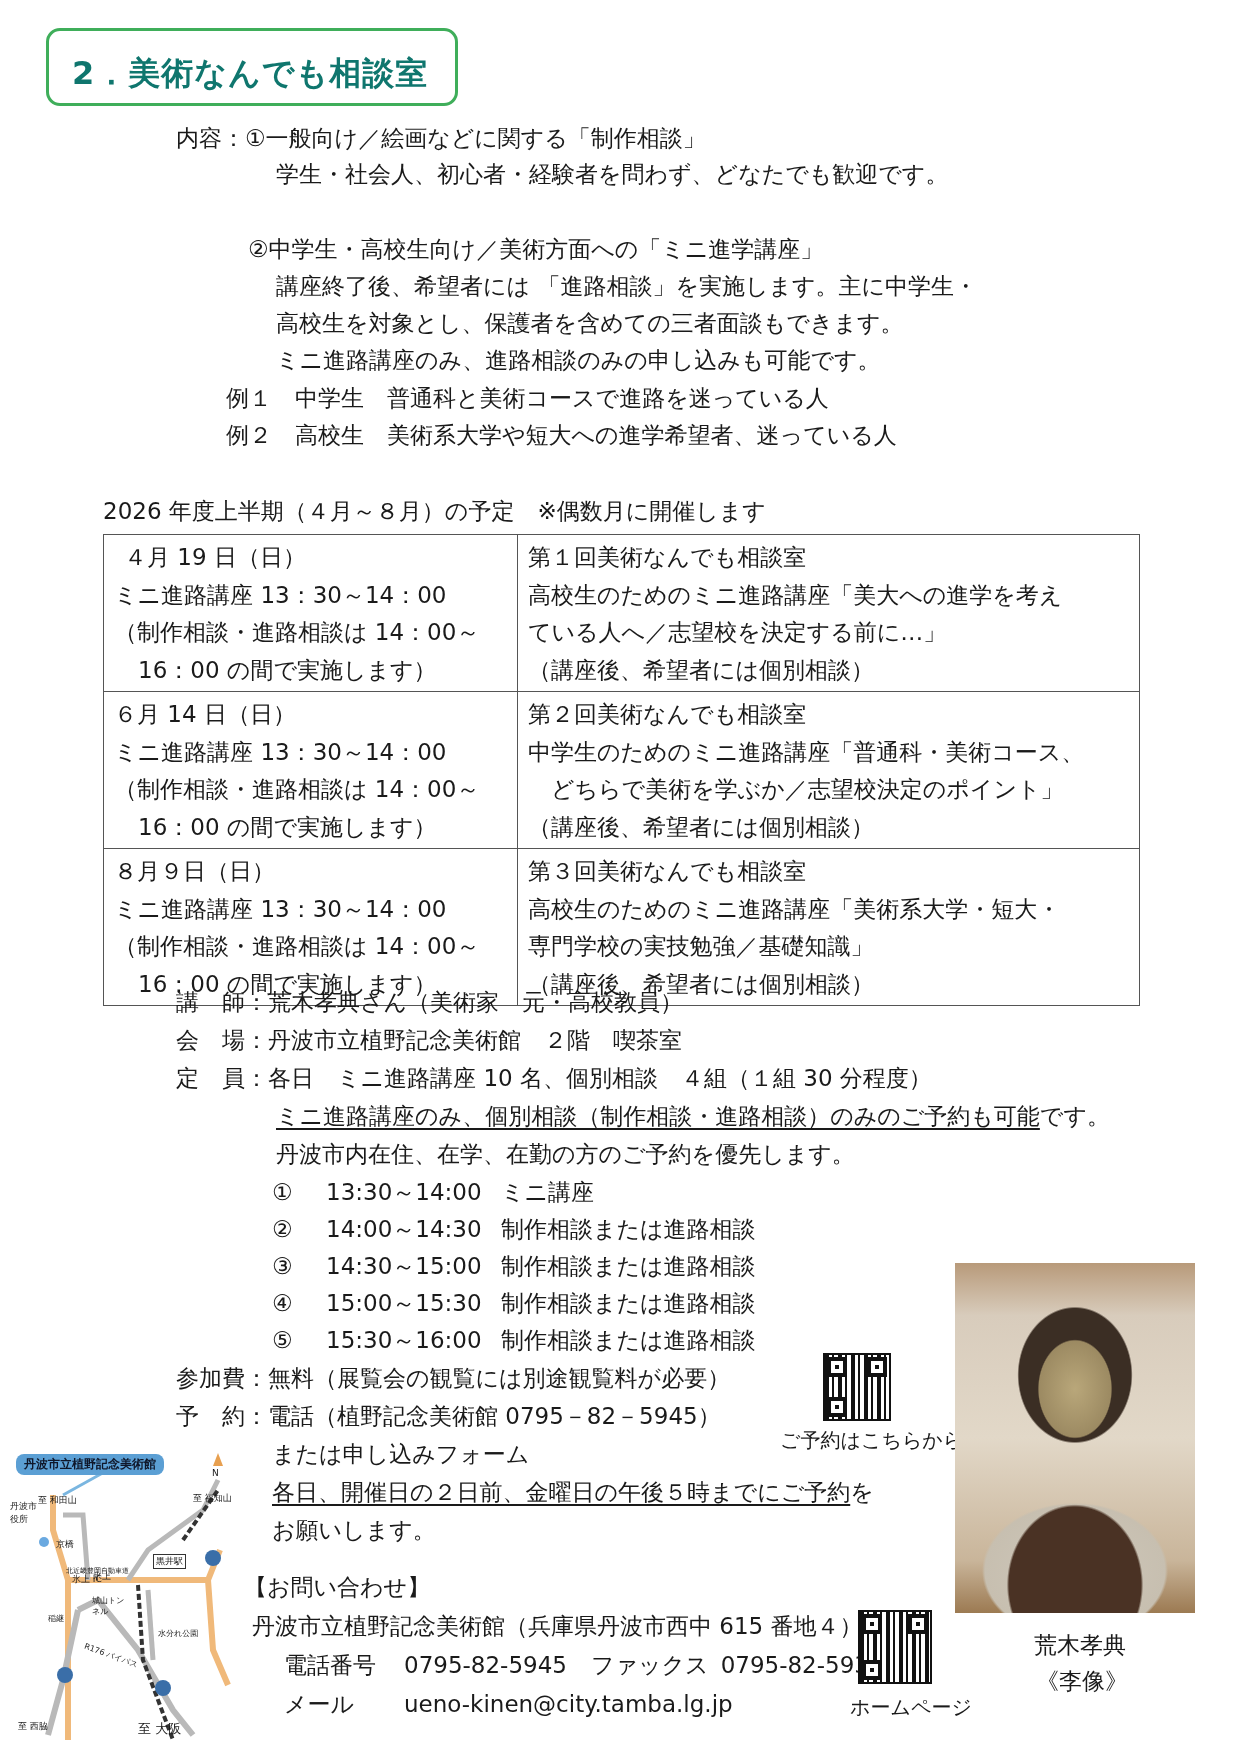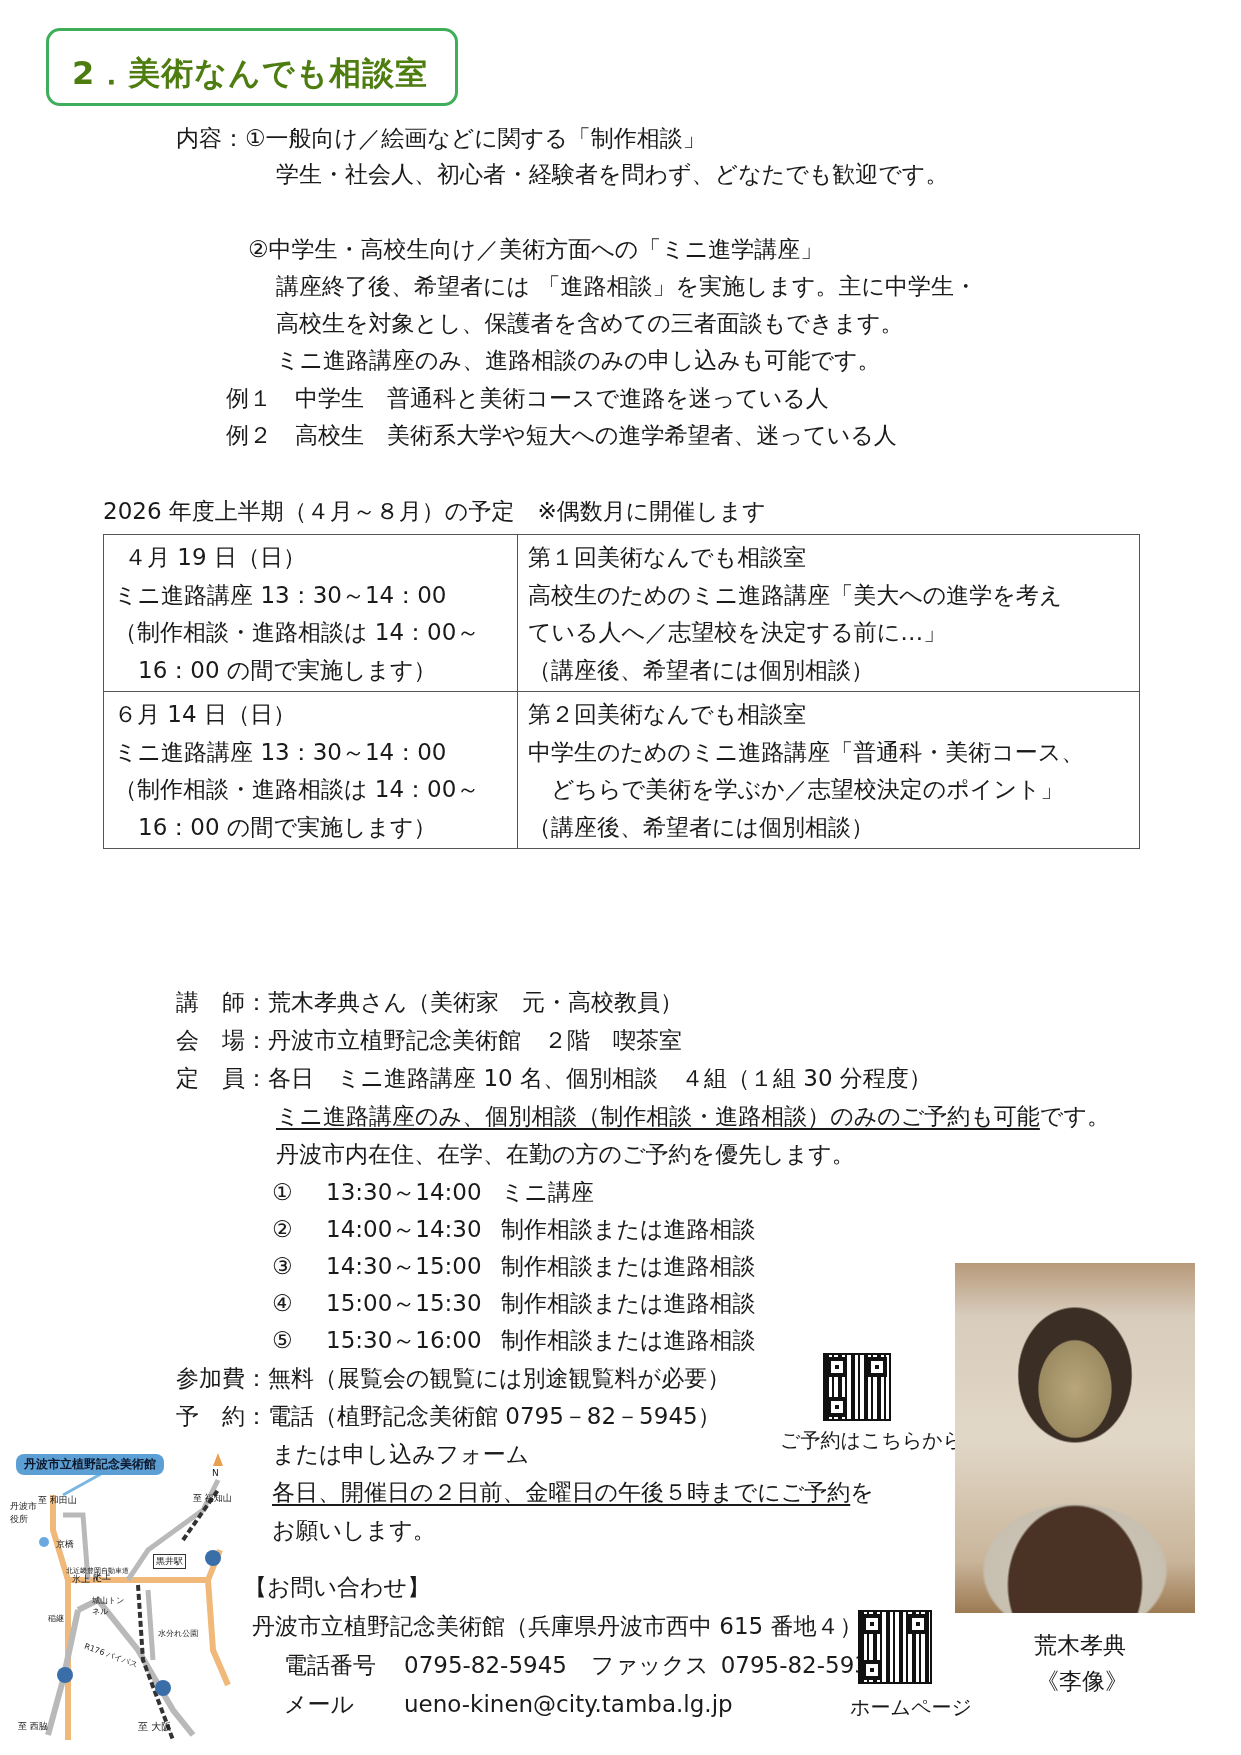--- a/index.html
+++ b/index.html
@@ -4,21 +4,21 @@
   <style>
     * { box-sizing: border-box; margin: 0; padding: 0; }
     html, body { width: 1241px; height: 1755px; background: #ffffff; }
     body { position: relative; font-family: "DejaVu Sans", sans-serif; color: #1a1a1a; overflow: hidden; }
     .abs { position: absolute; }
     .title-box {
       position: absolute; left: 46px; top: 28px; width: 412px; height: 78px;
       border: 3px solid #3fae5a; border-radius: 14px;
     }
     .title-text {
-      position: absolute; left: 72px; top: 52px; font-size: 32px; color: #4d7c0f;
+      position: absolute; left: 72px; top: 52px; font-size: 32px; color: #0f766e;
       font-weight: bold; letter-spacing: 1px; white-space: nowrap;
     }
     .line { position: absolute; font-size: 23px; white-space: nowrap; line-height: 30px; }
     .small { font-size: 20px; }
     .ul { text-decoration: underline; text-decoration-thickness: 2px; text-underline-offset: 4px; }
     table.sched {
       position: absolute; left: 103px; top: 534px; width: 1037px;
       border-collapse: collapse; font-size: 23px;
     }
     table.sched td {
@@ -90,20 +90,34 @@
     <td class="left">
       <div>６月 14 日（日）</div>
       <div>ミニ進路講座 13：30～14：00</div>
       <div>（制作相談・進路相談は 14：00～</div>
       <div class="indent2">16：00 の間で実施します）</div>
     </td>
     <td>
       <div>第２回美術なんでも相談室</div>
       <div>中学生のためのミニ進路講座「普通科・美術コース、</div>
       <div>　どちらで美術を学ぶか／志望校決定のポイント」</div>
+      <div>（講座後、希望者には個別相談）</div>
+    </td>
+  </tr>
+  <tr>
+    <td class="left">
+      <div>８月９日（日）</div>
+      <div>ミニ進路講座 13：30～14：00</div>
+      <div>（制作相談・進路相談は 14：00～</div>
+      <div class="indent2">16：00 の間で実施します）</div>
+    </td>
+    <td>
+      <div>第３回美術なんでも相談室</div>
+      <div>高校生のためのミニ進路講座「美術系大学・短大・</div>
+      <div>専門学校の実技勉強／基礎知識」</div>
       <div>（講座後、希望者には個別相談）</div>
     </td>
   </tr>
 </tbody>
   </table>
 
 <div class="line" style="left:176px; top:987px;">
   <span>講　師：</span><span>荒木孝典さん（美術家　元・高校教員）</span>
 </div>
 <div class="line" style="left:176px; top:1025px;">
@@ -205,14 +219,14 @@
   <div class="abs" style="left:48px; top:88px; font-size:9px;">京橋</div>
   <div class="abs" style="left:85px; top:100px; font-size:9px;margin-top:20px;">氷上</div>
   <div class="abs" style="left:28px; top:123px; font-size:9px; white-space:nowrap;margin-left:36px;">氷上 IC</div>
   <div class="abs" style="left:58px; top:116px; font-size:7px; white-space:nowrap;">北近畿豊岡自動車道</div>
   <div class="abs" style="left:145px; top:104px; font-size:9px; border:1px solid #333; background:#fff; padding:0 2px;">黒井駅</div>
   <div class="abs" style="left:84px; top:145px; font-size:8px; width:36px;">城山トンネル</div>
   <div class="abs" style="left:40px; top:163px; font-size:8px;">稲継</div>
   <div class="abs" style="left:150px; top:178px; font-size:8px; white-space:nowrap;">水分れ公園</div>
   <div class="abs" style="left:75px; top:200px; font-size:8px; white-space:nowrap; transform:rotate(20deg);">R176 バイパス</div>
   <div class="abs" style="left:10px; top:270px; font-size:9px; white-space:nowrap;">至 西脇</div>
-  <div class="abs" style="left:130px; top:270px; font-size:10px; white-space:nowrap;">至 大阪</div>
+  <div class="abs" style="left:130px; top:270px; font-size:13px; white-space:nowrap;">至 大阪</div>
 </div>
 
 </body></html>

